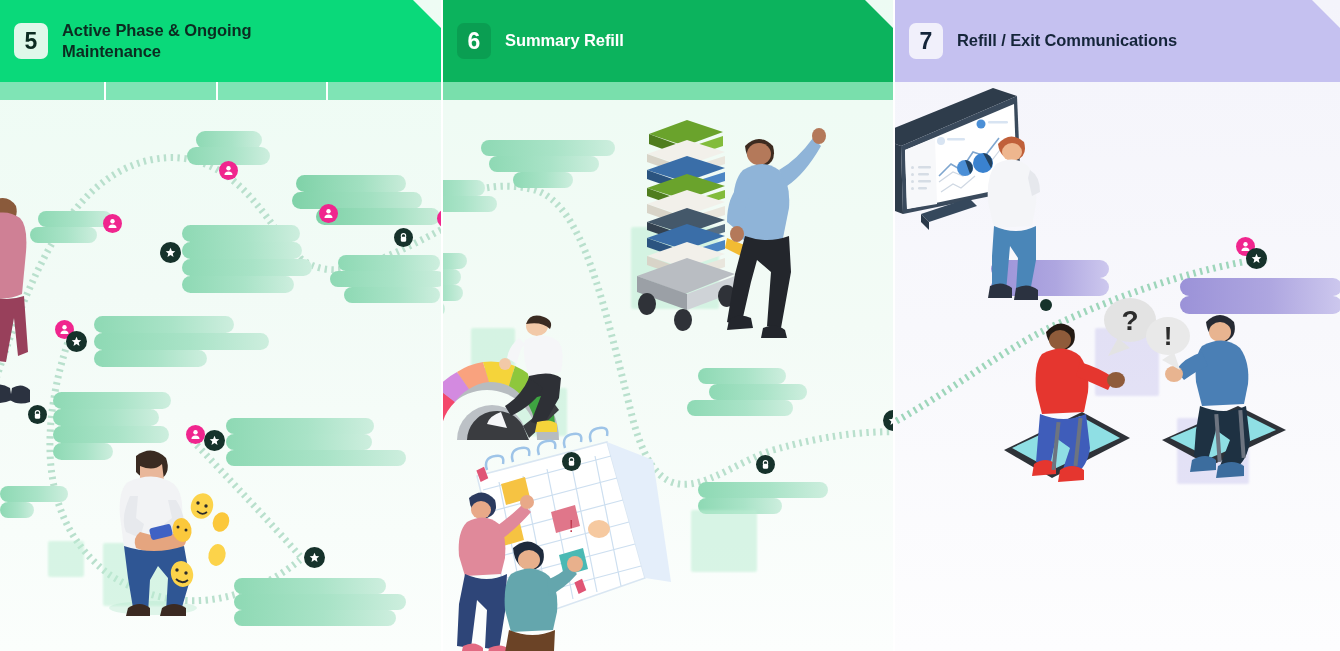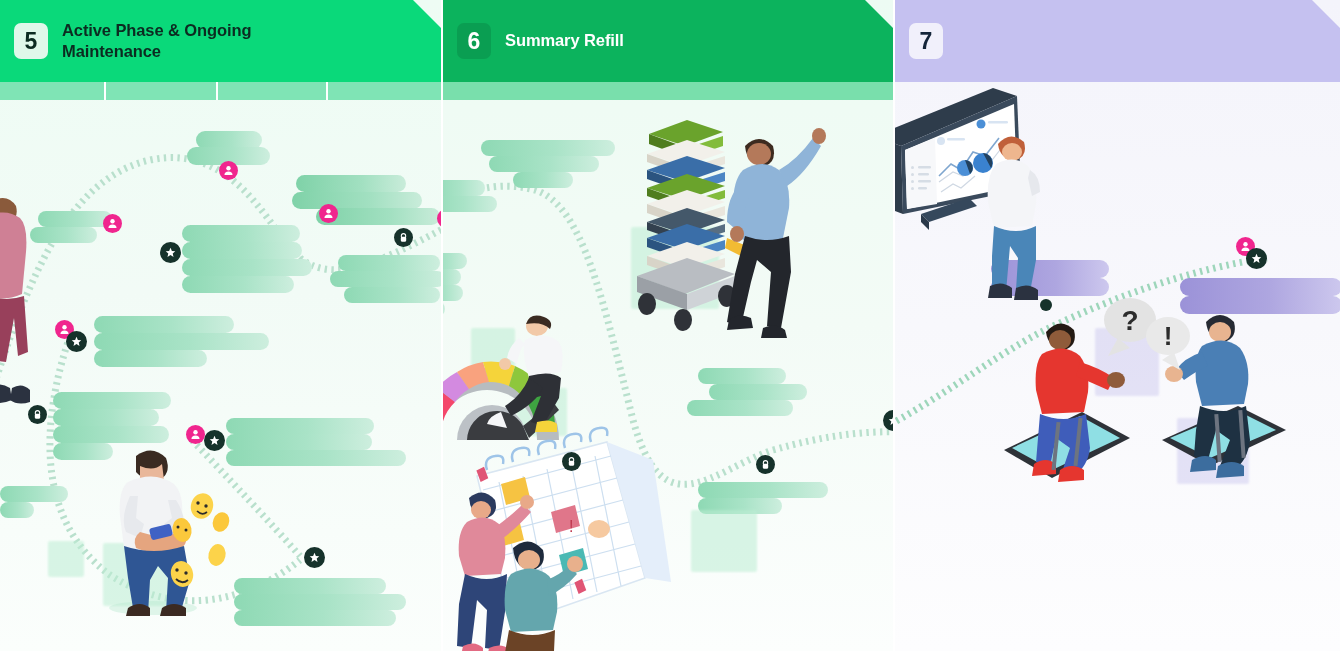--- a/index.html
+++ b/index.html
@@ -589,18 +589,19 @@
       <div class="marker dark" style="left: 351px; top: 248px; width: 21px; height: 21px; background: rgb(22, 50, 43);">
         <svg width="11" height="11" viewBox="0 0 12 12">
             <path d="M6 .8 L7.5 4.3 L11.2 4.6 L8.4 7.1 L9.3 10.8 L6 8.8 L2.7 10.8 L3.6 7.1 L.8 4.6 L4.5 4.3 Z" fill="#fff"></path>
           </svg>
       </div>
       <div class="marker dark" style="left: 145px; top: 299px; width: 12px; height: 12px; background: rgb(22, 50, 43);"></div>
     </div>
 
     <div class="header">
       <div class="badge">7</div>
+      <div class="header-title">Refill / Exit Communications</div>
     </div>
   </div>
 
   <div class="divider" style="left:441px;"></div>
   <div class="divider" style="left:893px;"></div>
 </div>
 
 </body></html>

